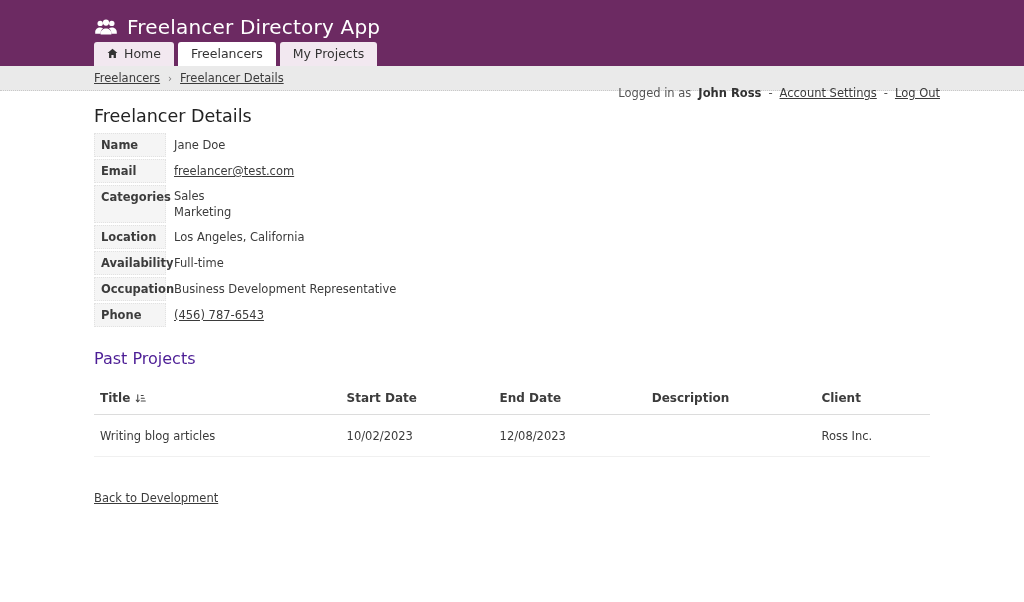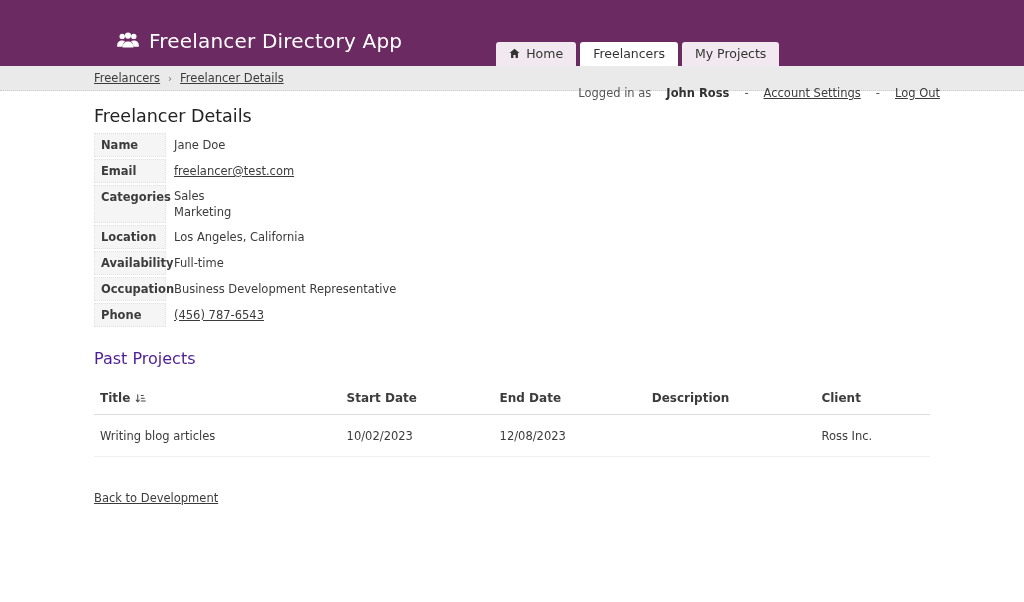--- a/index.html
+++ b/index.html
@@ -4,21 +4,21 @@
 <style>
   * { margin: 0; padding: 0; box-sizing: border-box; }
   html, body { width: 1024px; height: 602px; background: #ffffff; overflow: hidden; }
   body { font-family: "DejaVu Sans", "Liberation Sans", sans-serif; color: #3b3b3b; }
 
   
   .app-header {
     background: var(--header-bg, #6C2A62);
     height: 66px;
     display: flex;
-    padding-left: 22px;
+    flex-direction: column;
   }
   .brand {
     display: flex;
     align-items: center;
     gap: 9px;
     padding: 15px 0 0 94px;
     color: #ffffff;
   }
   .brand-title { font-size: 20px; font-weight: 400; letter-spacing: .2px; }
   .brand-icon svg { display: block; }
@@ -51,21 +51,21 @@
     align-items: center;
     justify-content: space-between;
     padding: 0 84px 0 94px;
     font-size: 11.5px;
     color: #4a4a4a;
     border-bottom: 1px dotted #c9c9c9;
   }
   .crumb-left { display: flex; align-items: center; gap: 8px; }
   .crumb-sep { color: #777; font-size: 10px; }
   a.plain-link { color: #3b3b3b; text-decoration: underline; cursor: pointer; }
-  .session { display: flex; gap: 15px; color: #555; margin-top: 30px; }
+  .session { display: flex; gap: 7px; color: #555; margin-top: 30px; }
   .session .username { font-weight: bold; color: #333; }
 
   
   .main { padding: 0 94px; }
   h1.page-title {
     font-size: 17.5px;
     font-weight: 500;
     color: #222222;
     margin: 15px 0 7px 0;
   }

